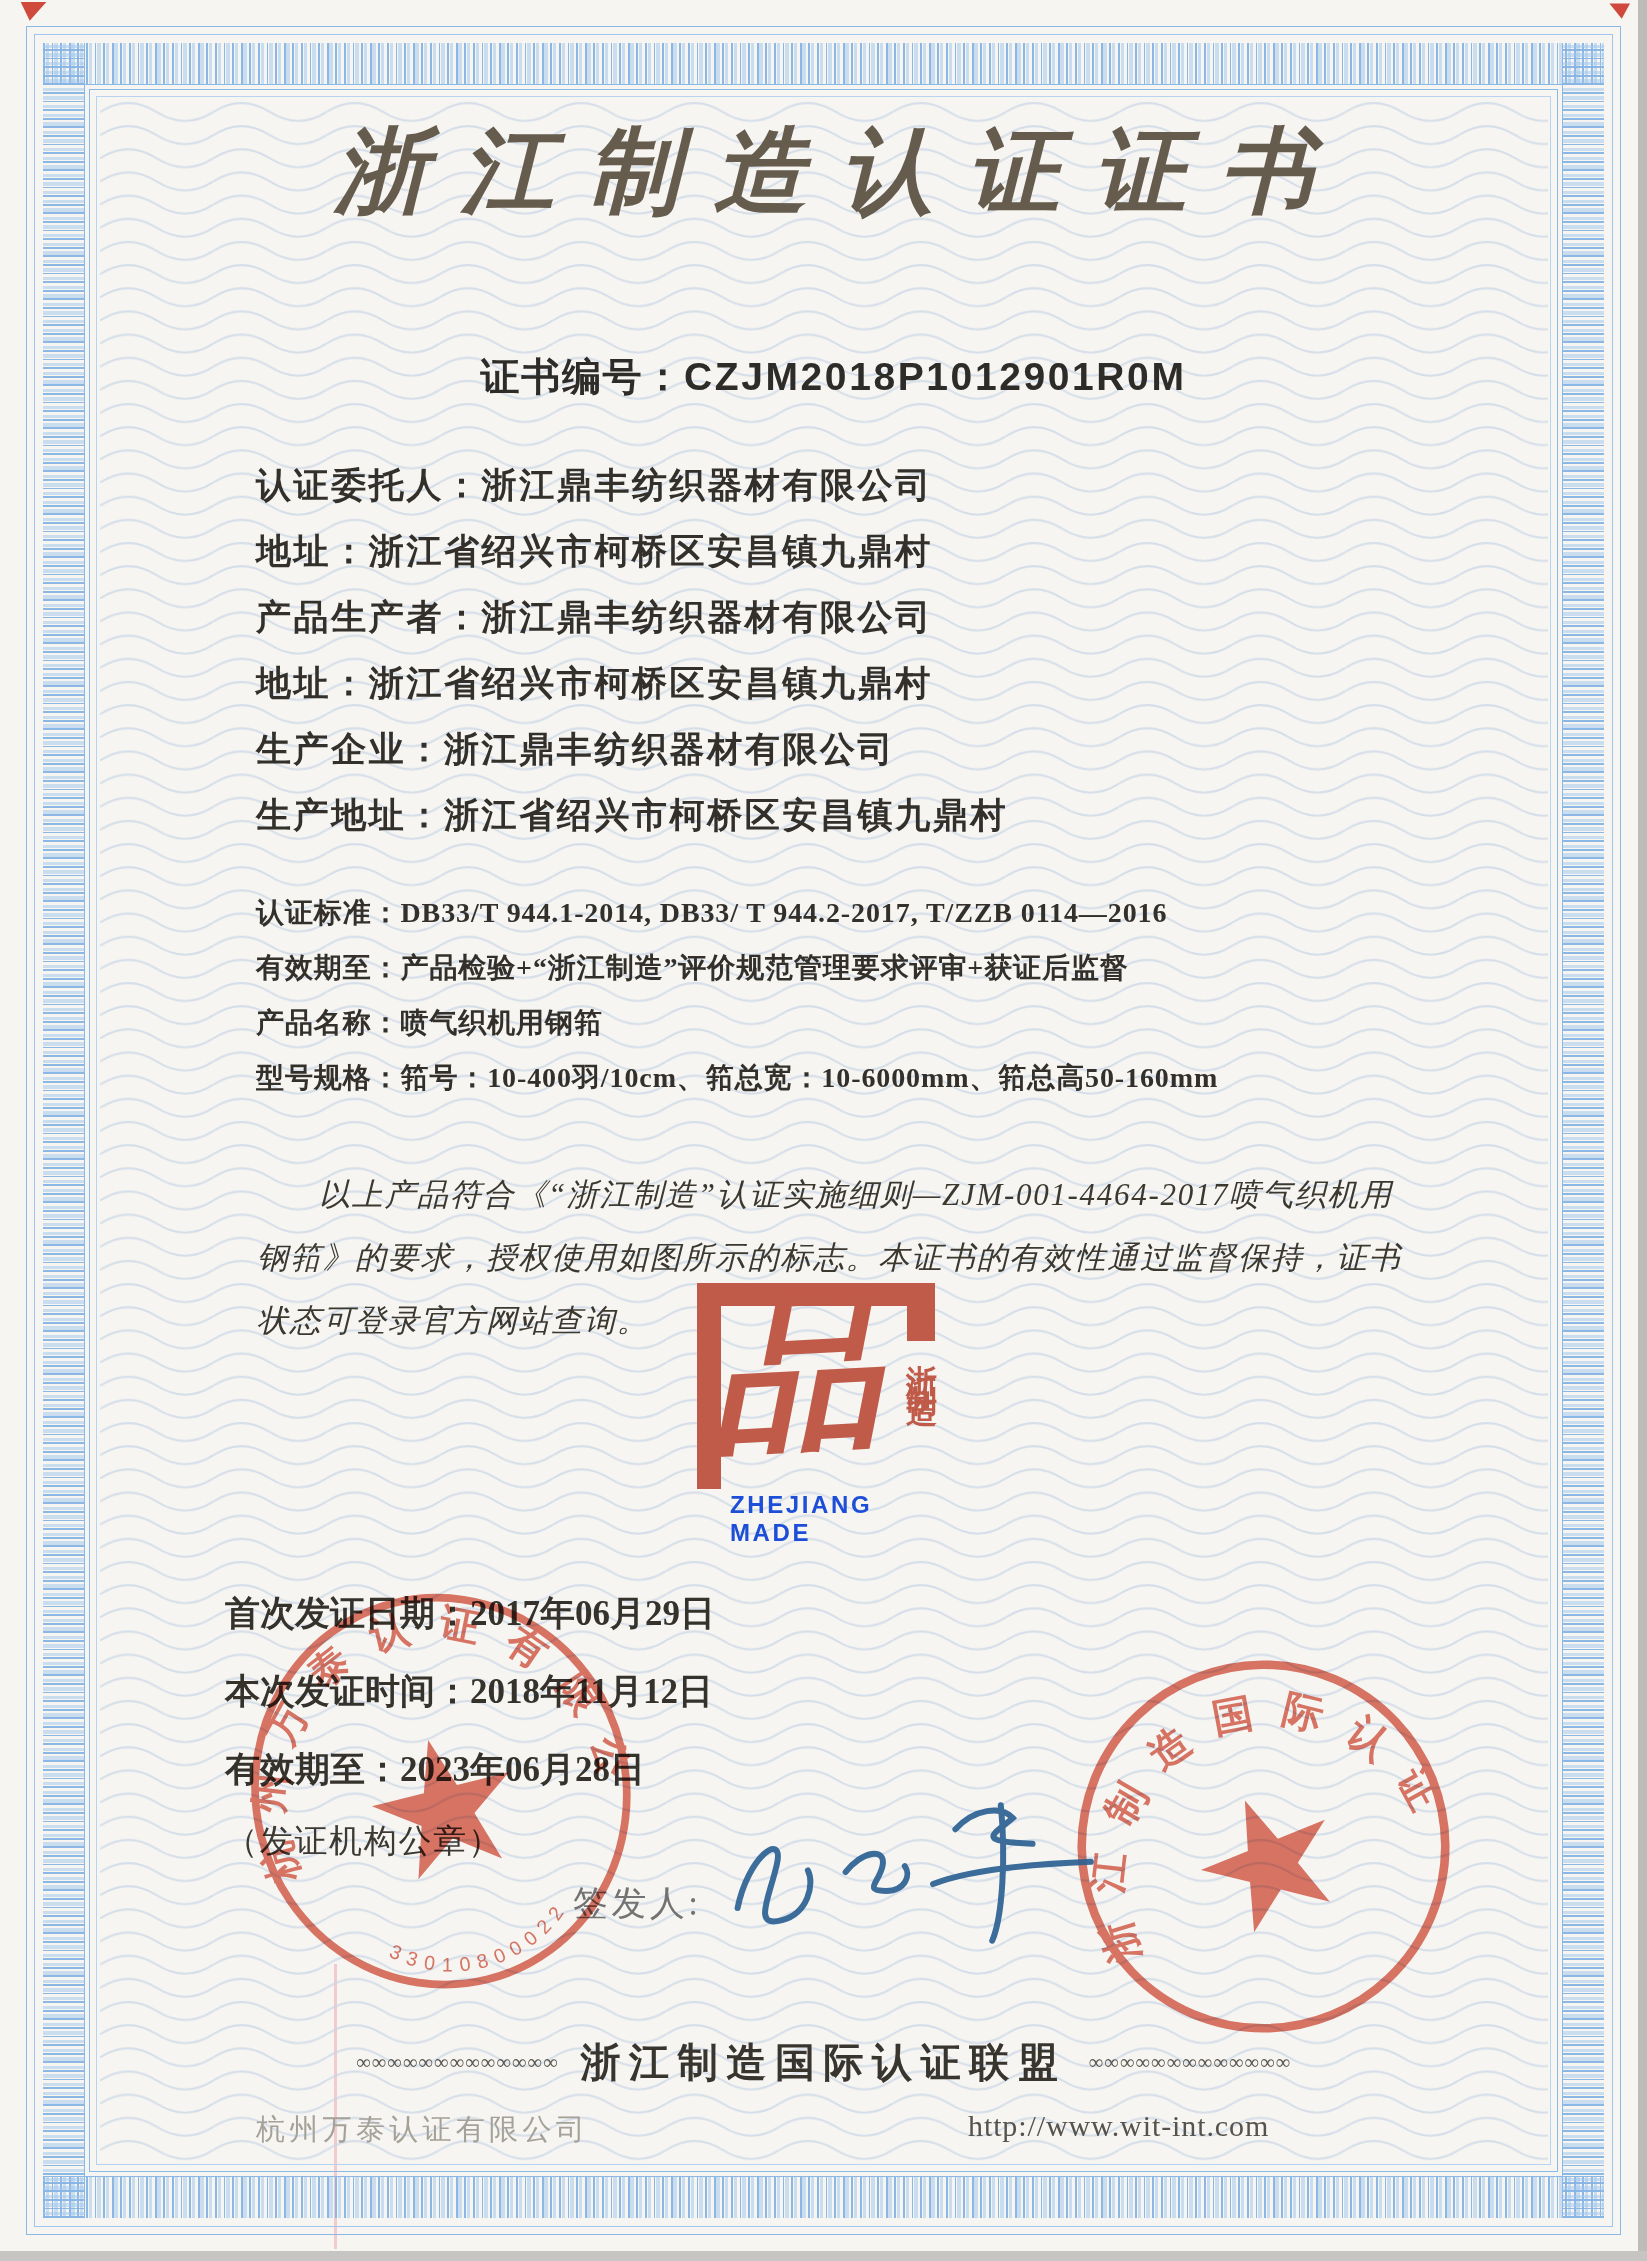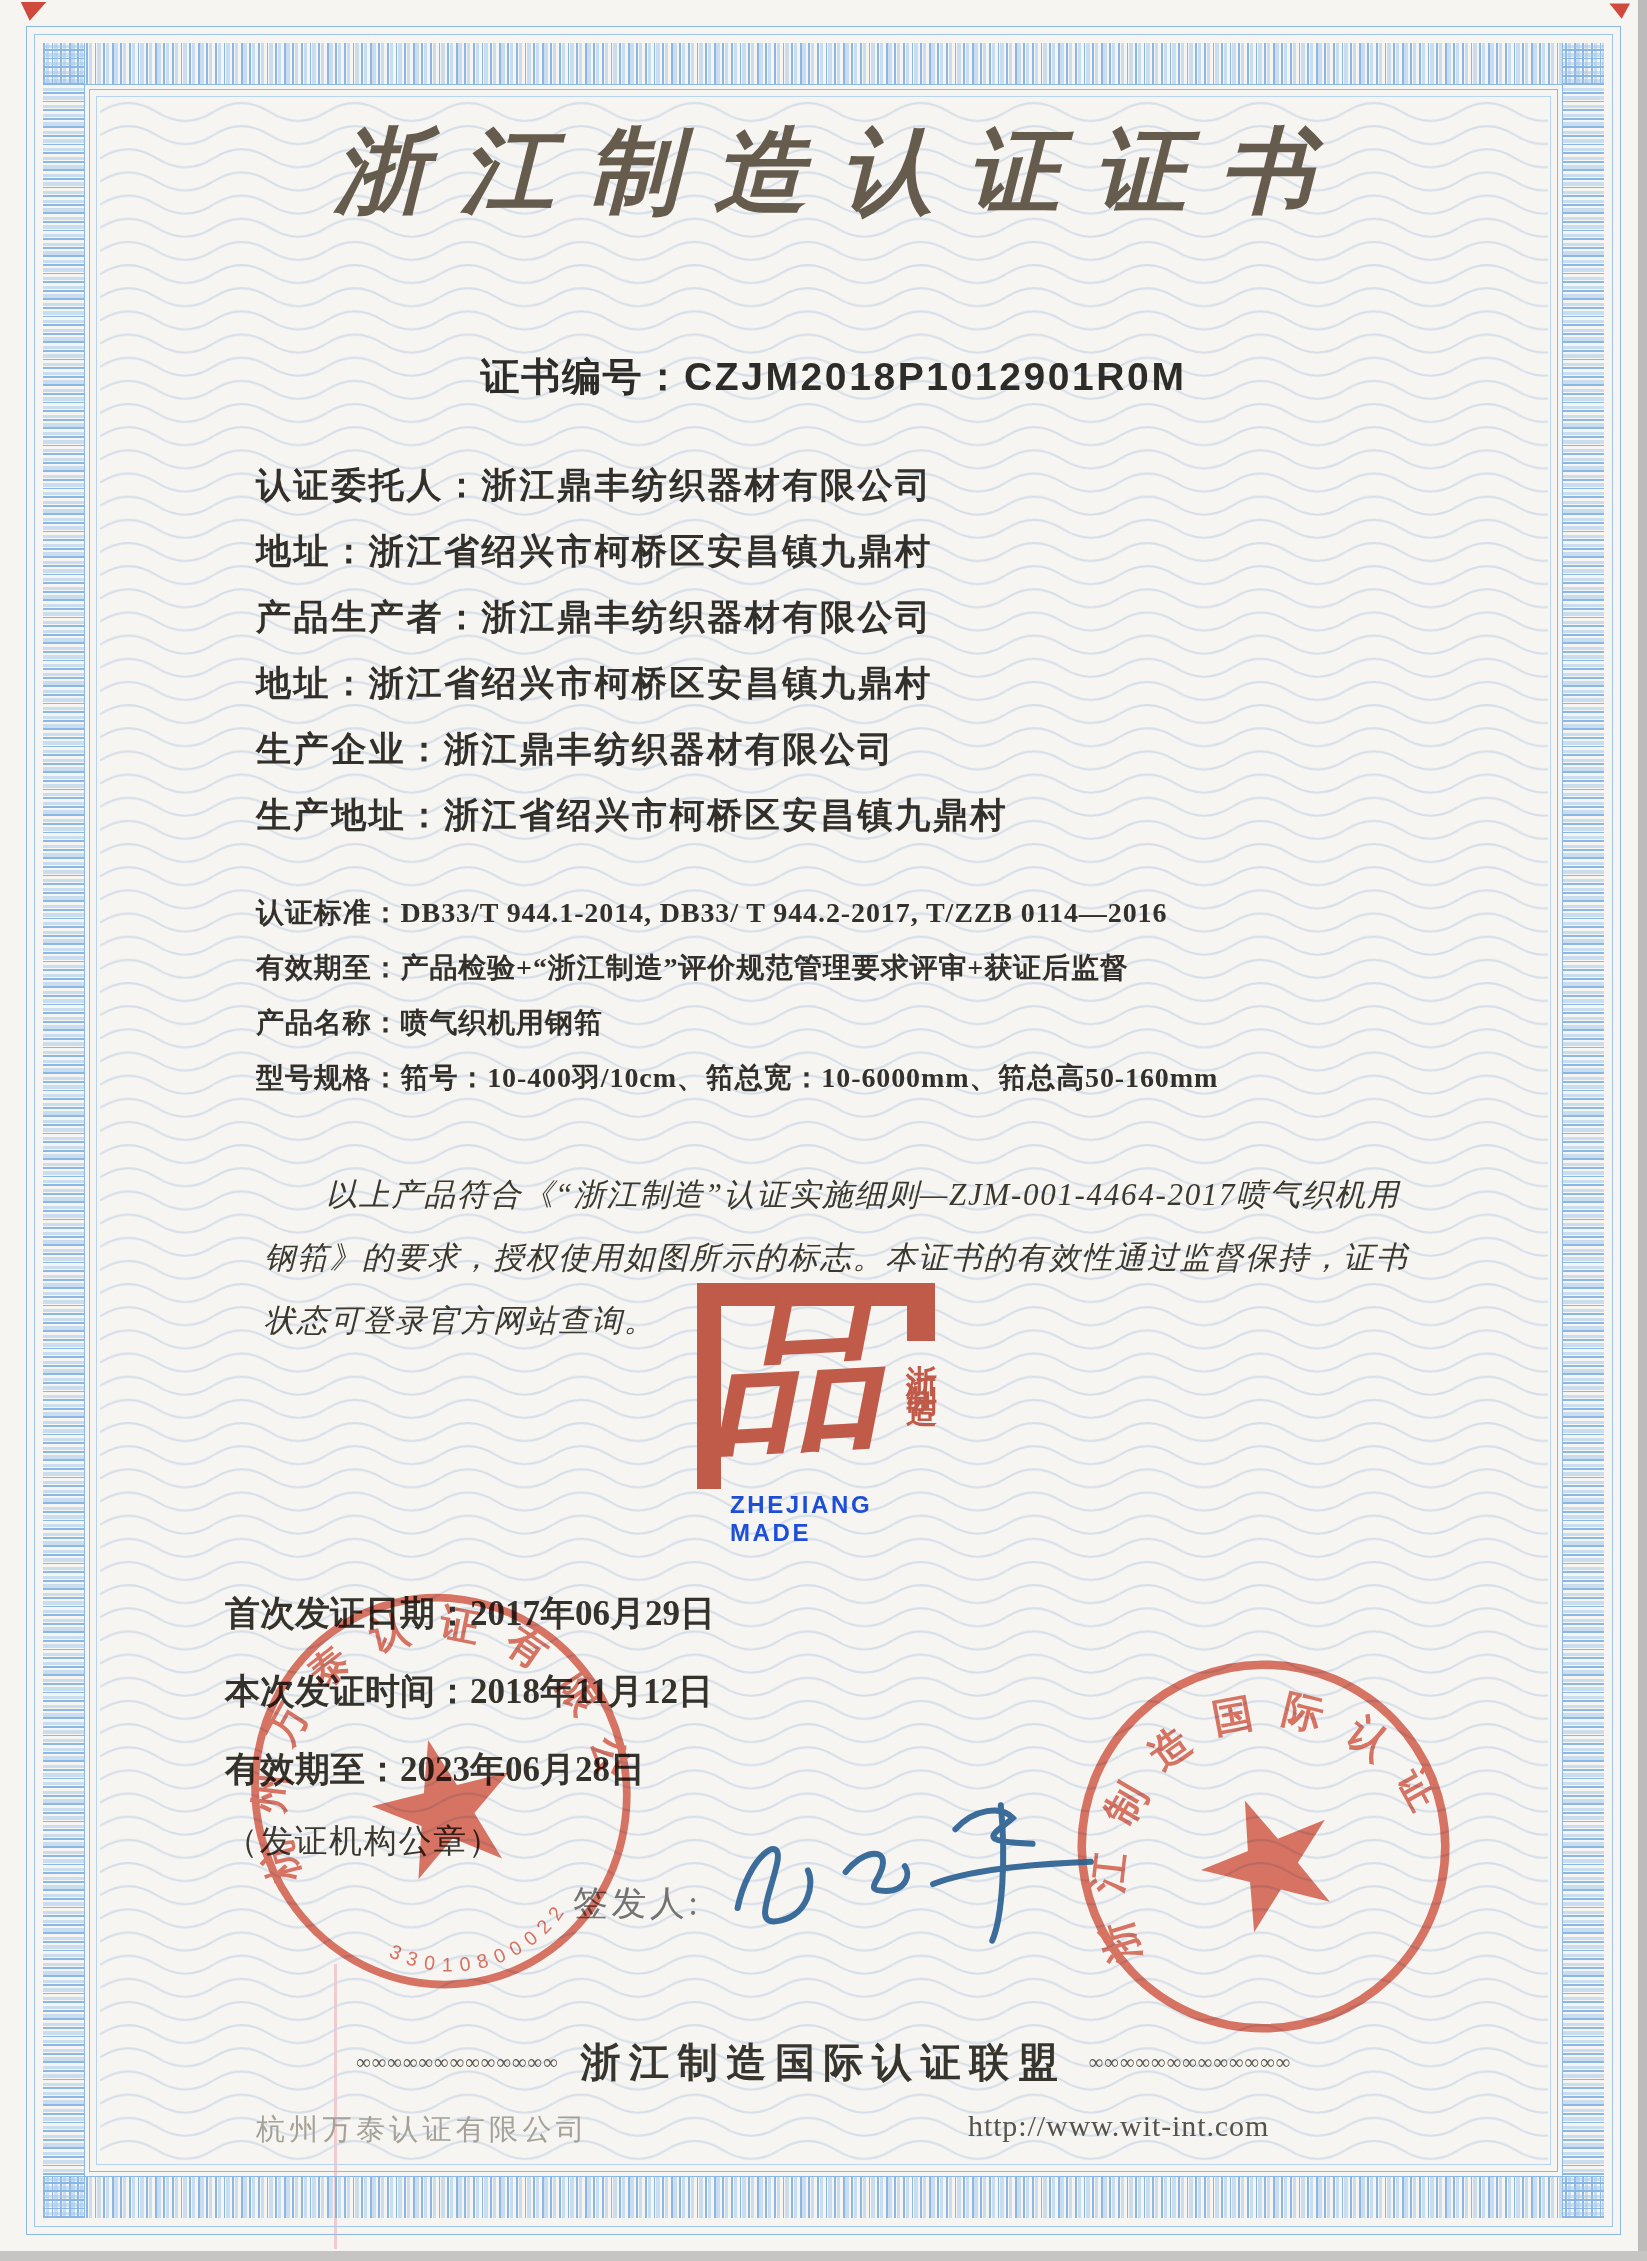--- a/index.html
+++ b/index.html
@@ -37,21 +37,21 @@
   
   .title{left:0;right:0;top:89px;text-align:center;font-size:93px;font-weight:bold;
          font-style:italic;letter-spacing:.36em;text-indent:.36em;color:#665c4e;z-index:2;margin-top:20px;}
   .certno{left:0;right:0;top:350px;text-align:center;font-size:39px;font-weight:bold;
           color:#2e2c29;z-index:2;letter-spacing:1.7px;padding-left:20px;}
   .certno .num{font-family:"Liberation Sans",sans-serif;letter-spacing:2.6px;}
   .fields{left:256px;top:453px;z-index:2;font-size:35px;font-weight:bold;letter-spacing:2.6px;}
   .fields .row{height:66px;line-height:66px;white-space:nowrap;}
   .specs{left:256px;top:885px;z-index:2;font-size:28px;font-weight:bold;letter-spacing:0.9px;}
   .specs .row{height:55px;line-height:55px;white-space:nowrap;}
-  .statement{left:264px;top:1132px;width:1151px;z-index:2;font-size:31px;line-height:63px;
+  .statement{left:257px;top:1132px;width:1151px;z-index:2;font-size:31px;line-height:63px;
              letter-spacing:1.7px;text-indent:2em;font-style:italic;color:#3b382f;}
 
   
   .logo{left:682px;top:1278px;width:285px;height:285px;z-index:2;}
   .logo .bar{position:absolute;background:#c05a49;}
   .logo .glyph{position:absolute;left:29px;top:10.3px;font-size:170px;line-height:1;
                color:#c05a49;font-weight:bold;font-style:italic;transform:rotate(-3deg);}
   .logo .side{position:absolute;left:218px;top:62px;writing-mode:vertical-rl;font-size:31px;
               font-weight:bold;letter-spacing:10.3px;color:#c05a49;
               font-family:"Liberation Sans",sans-serif;}

